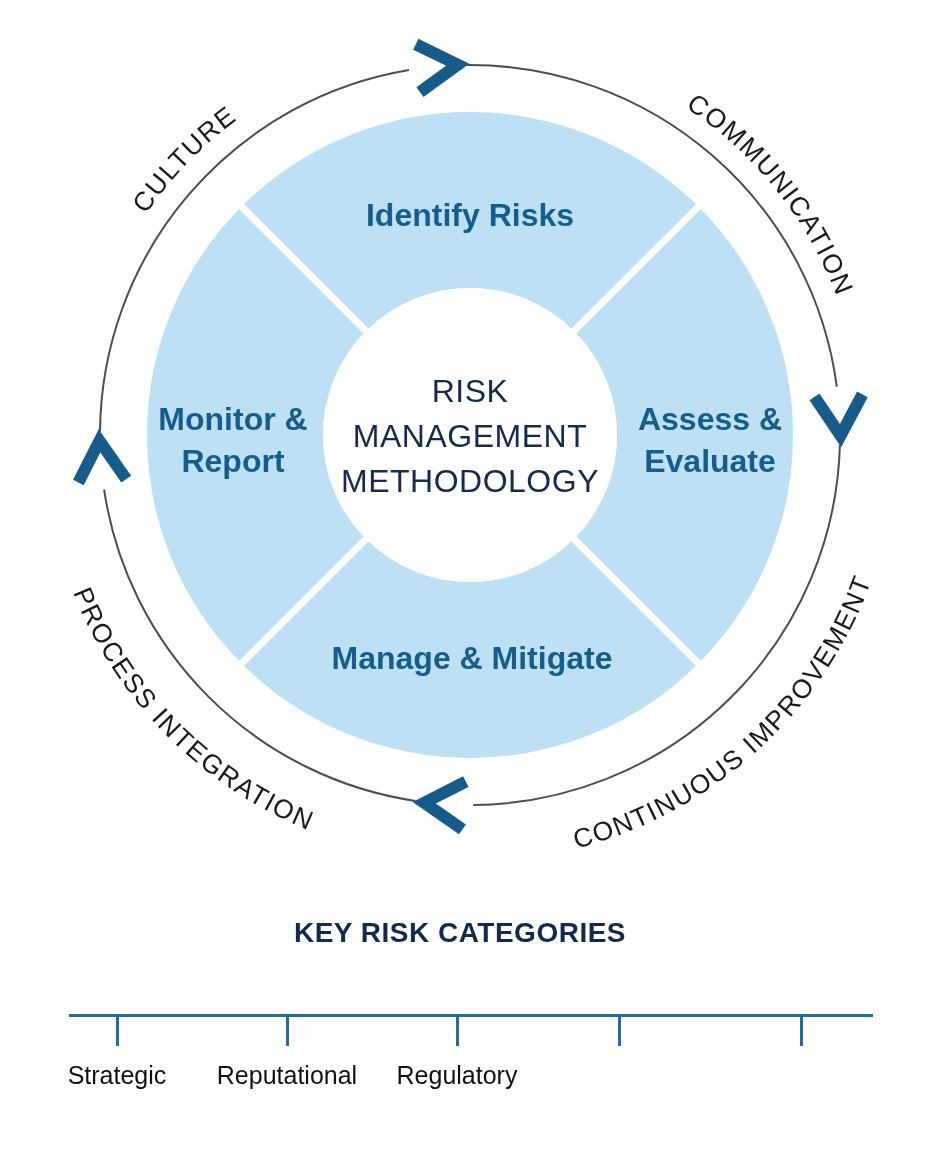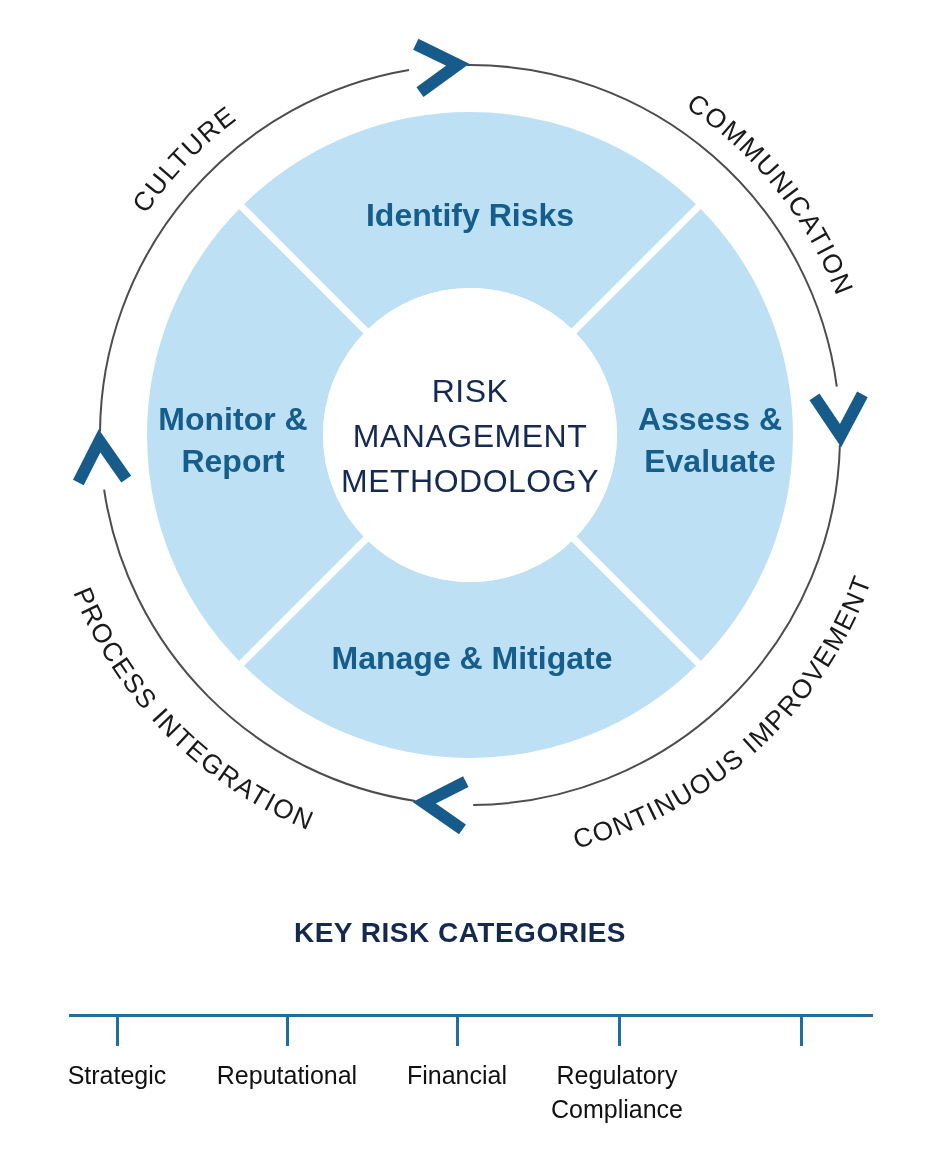--- a/index.html
+++ b/index.html
@@ -140,16 +140,15 @@
   <div class="krc-rule"></div>
 
   <div class="krc-tick" style="left:115.5px;"></div>
   <div class="krc-tick" style="left:285.5px;"></div>
   <div class="krc-tick" style="left:455.5px;"></div>
   <div class="krc-tick" style="left:617.5px;"></div>
   <div class="krc-tick" style="left:799.5px;"></div>
 
   <div class="krc-label" style="left:32px;">Strategic</div>
   <div class="krc-label" style="left:202px;">Reputational</div>
-  <div class="krc-label" style="left:372px;">Financial</div>
-  <div class="krc-label" style="left:532px;">Regulatory Compliance</div>
+  <div class="krc-label" style="left:372px;">Regulatory</div>
 
 </div>
 
 </body></html>

